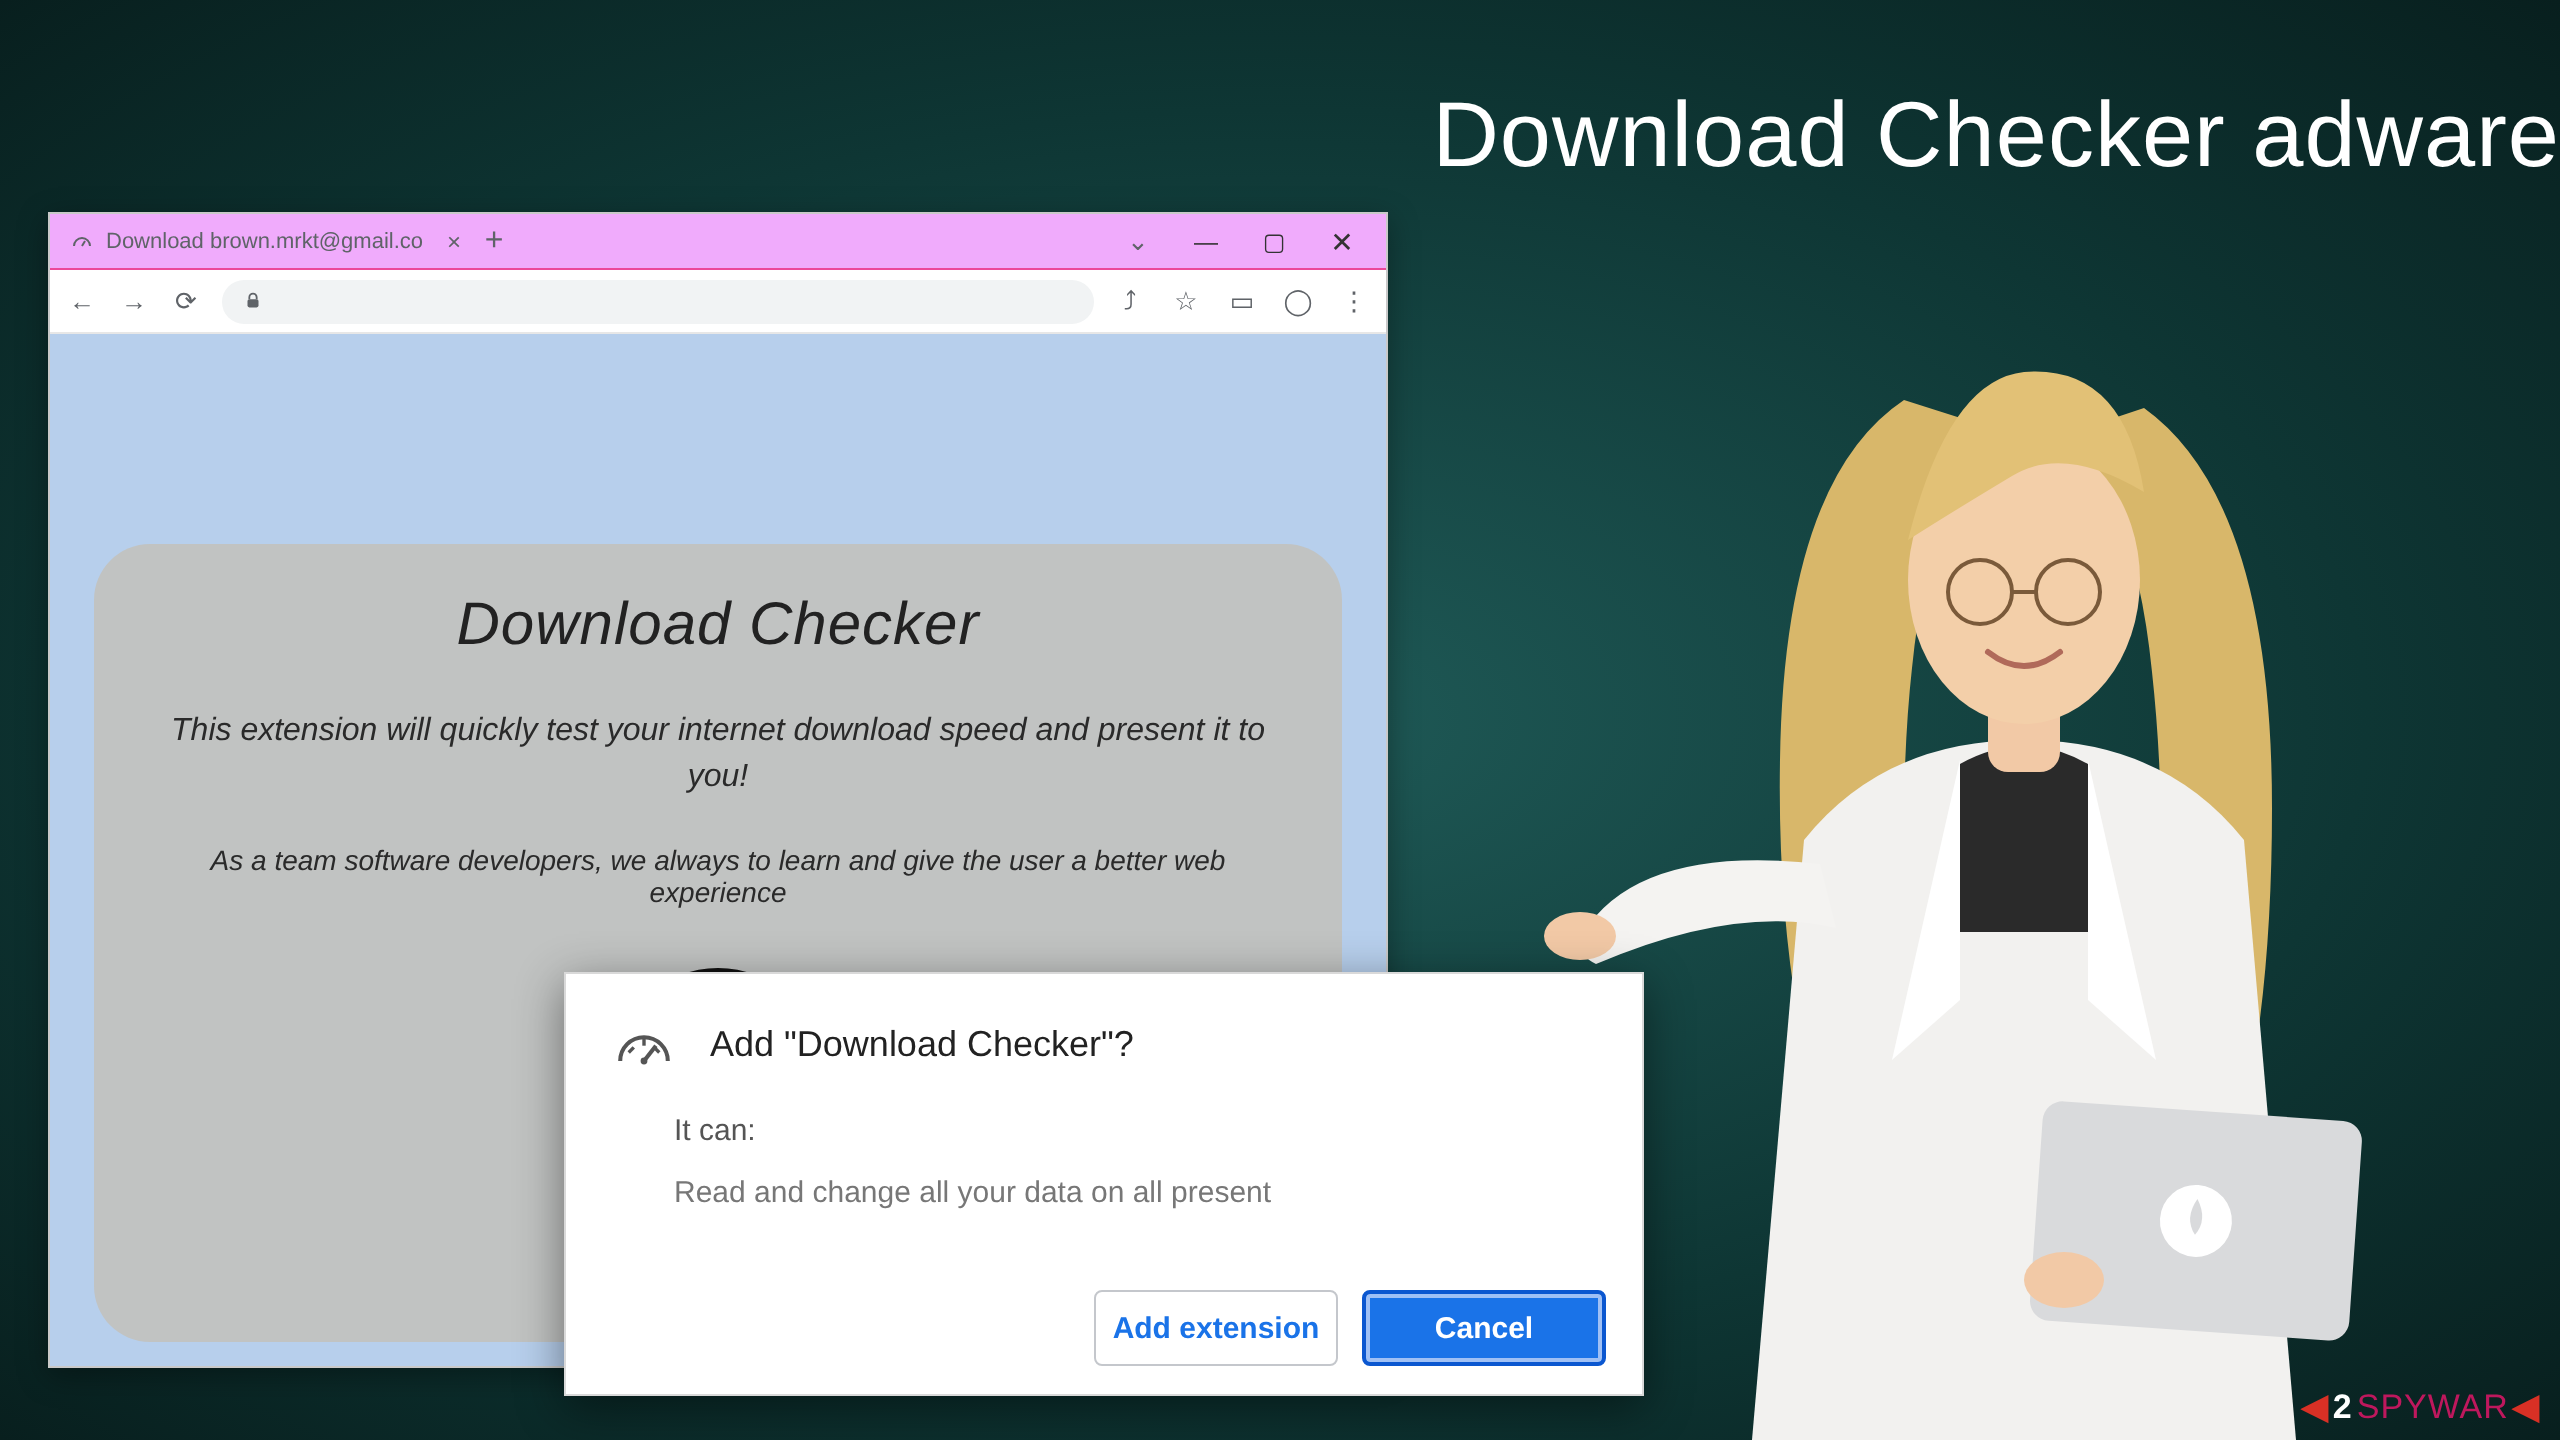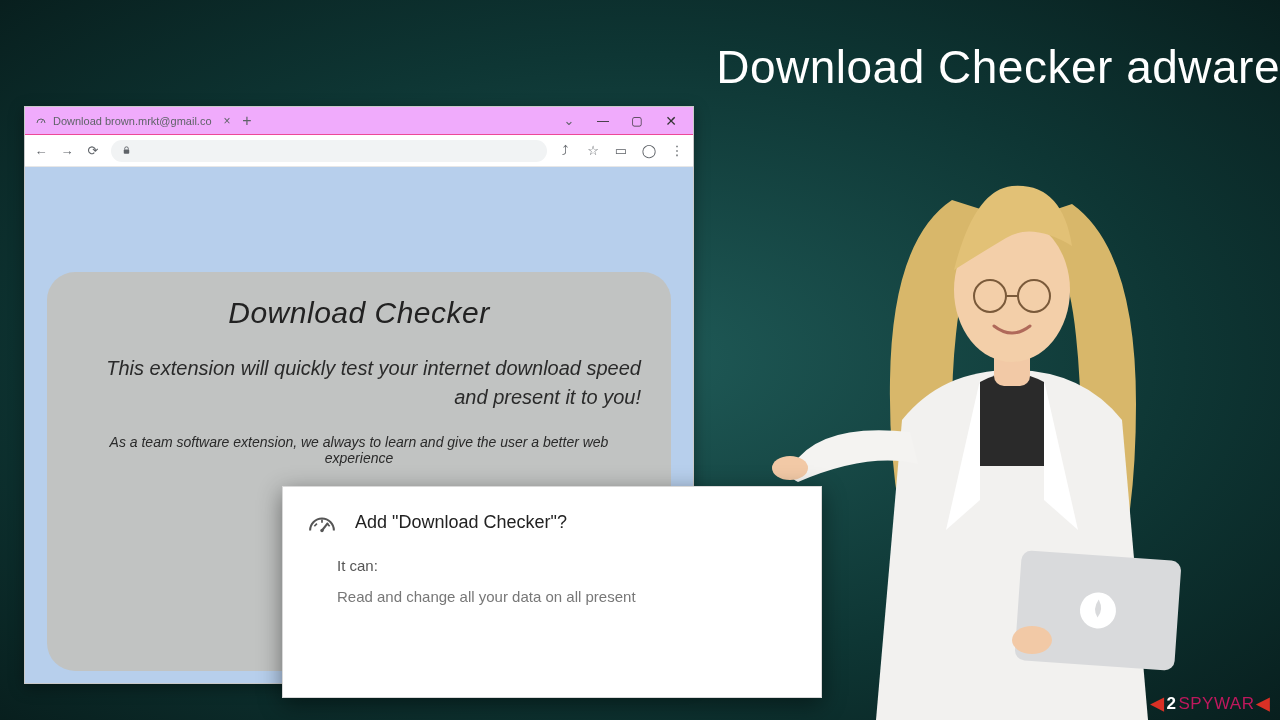--- a/index.html
+++ b/index.html
@@ -96,21 +96,21 @@
     position:absolute;
     left: 22px; right: 22px; top: 105px; bottom: 12px;
     background: #c1c3c2;
     border-radius: 28px;
     padding: 24px 30px 10px;
     color:#2a2a2a;
     text-align:center;
     font-style:italic;
   }
   .card h1 { font-size: 30px; font-weight: 500; letter-spacing: .5px; margin-bottom: 24px; color:#222; }
-  .card .lead { font-size: 20px; line-height: 1.45; font-weight: 500; text-align: right; }
+  .card .lead { font-size: 16px; line-height: 1.45; font-weight: 500; }
   .card .sub { font-size: 14px; margin-top: 22px; }
   .gauge-wrap { margin-top: 22px; display:flex; justify-content:center; }
   .footer-link {
     position:absolute; left: 0; right:0; bottom: 8px;
     text-align:center; font-size: 14px; color:#444;
   }
 
   
   .ext-dialog {
     position:absolute;
@@ -200,21 +200,21 @@
         <span class="ico">▭</span>
         <span class="ico">◯</span>
         <span class="ico">⋮</span>
       </div>
     </div>
 
     <div class="page">
       <div class="card">
         <h1>Download Checker</h1>
         <div class="lead">This extension will quickly test your internet download speed and present it to you!</div>
-        <div class="sub">As a team software extension, we always to learn and give the user a better web experience</div>
+        <div class="sub">As a team software developers, we always to learn and give the user a better web experience</div>
         <div class="gauge-wrap">
           <svg width="120" height="70" viewBox="0 0 120 70">
             <path d="M10 60 A50 50 0 0 1 110 60" fill="none" stroke="#111" stroke-width="4"></path>
             <line x1="22" y1="52" x2="30" y2="46" stroke="#111" stroke-width="3"></line>
             <line x1="36" y1="34" x2="42" y2="40" stroke="#111" stroke-width="3"></line>
             <line x1="60" y1="22" x2="60" y2="30" stroke="#111" stroke-width="3"></line>
             <line x1="84" y1="34" x2="78" y2="40" stroke="#111" stroke-width="3"></line>
             <line x1="98" y1="52" x2="90" y2="46" stroke="#111" stroke-width="3"></line>
             <line x1="60" y1="60" x2="82" y2="34" stroke="#111" stroke-width="4"></line>
             <circle cx="60" cy="60" r="5" fill="#111"></circle>
@@ -273,20 +273,24 @@
           <line x1="20" y1="30" x2="27" y2="21" stroke="#555" stroke-width="2.4"></line>
           <circle cx="20" cy="30" r="2" fill="#555"></circle>
         </svg>
       </span>
       <div class="ext-title">Add "Download Checker"?</div>
     </div>
     <div class="ext-body">
       <div>It can:</div>
       <div class="perm">Read and change all your data on all present</div>
     </div>
+    <div class="ext-buttons">
+      <div class="btn btn-secondary">Add extension</div>
+      <div class="btn btn-primary">Cancel</div>
+    </div>
   </div>
 
   <div class="watermark">
     <span class="arrow">◀</span>
     <span>2</span>
     <span class="gray">SPYWAR</span>
     <span class="arrow">◀</span>
   </div>
 </div>
 

